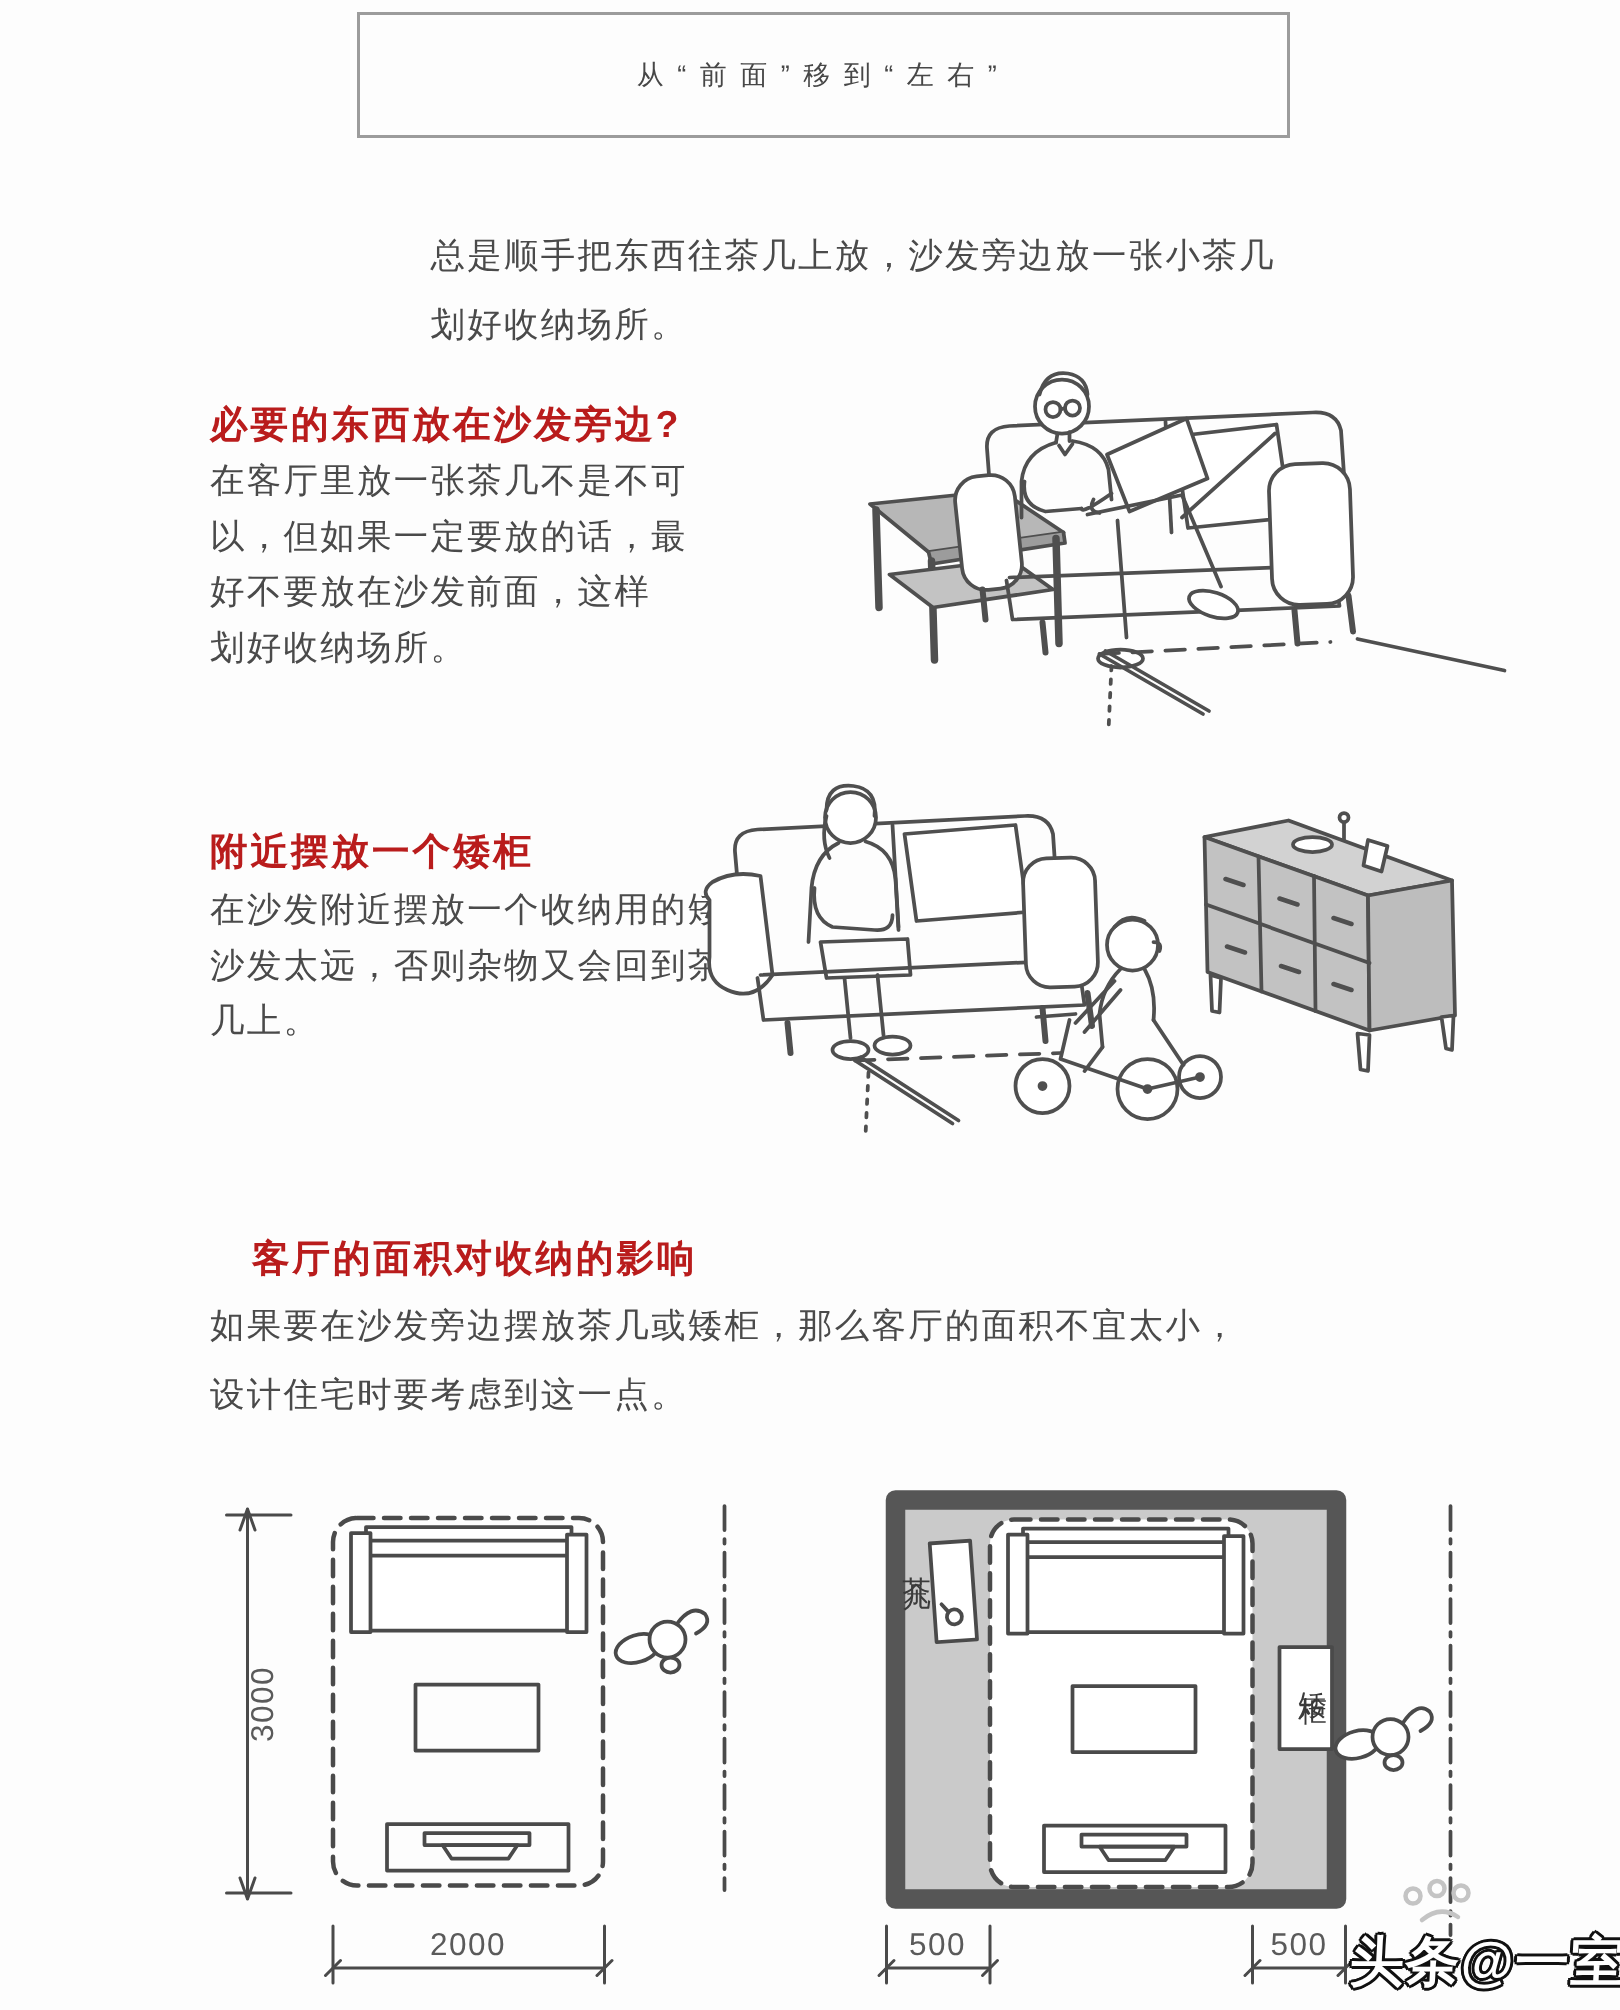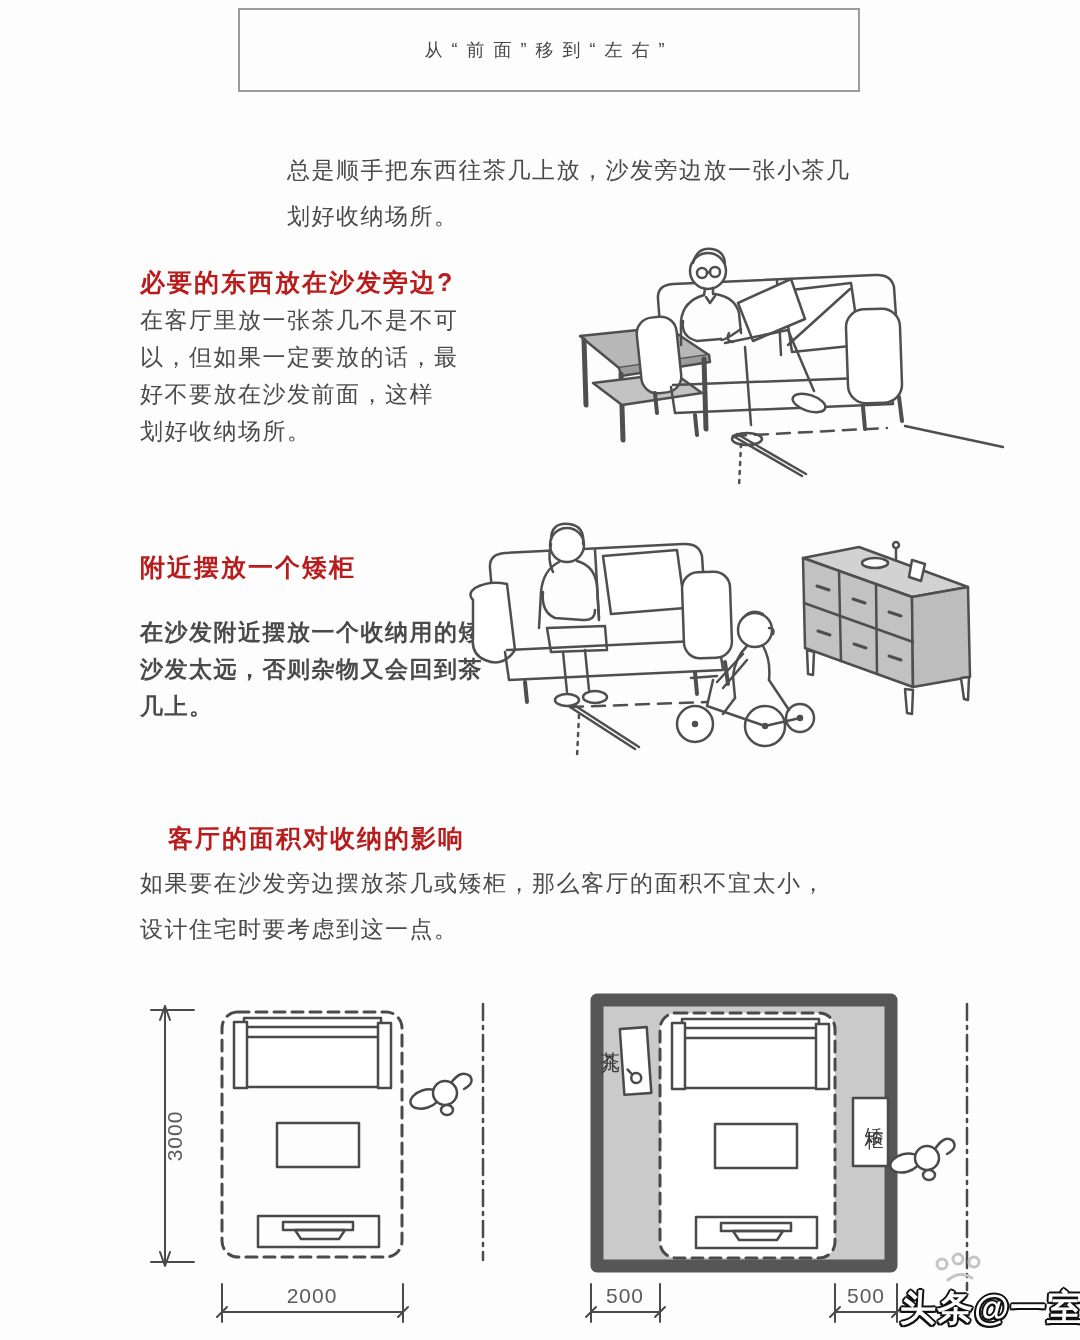--- a/index.html
+++ b/index.html
@@ -12,21 +12,21 @@
              display:flex;align-items:center;justify-content:center;}
   #title-box .t{font-size:18px;font-weight:normal;letter-spacing:9px;color:#474747;}
   
   #intro{left:287px;top:147px;font-size:23px;line-height:46px;letter-spacing:1.5px;color:#4a4a4a;}
   
   .sec-heading{font-size:25px;font-weight:bold;letter-spacing:2px;color:#b91c1c;}
   .sec-body{font-size:23px;line-height:37px;letter-spacing:1.5px;color:#4a4a4a;}
   #s1-heading{left:140px;top:266px;}
   #s1-body{left:140px;top:302px;}
   #s2-heading{left:140px;top:551px;}
-  #s2-body{left:140px;top:614px;font-weight:bold;}
+  #s2-body{left:140px;top:588px;}
   #s3-heading{left:140px;top:822px;margin-left:28px;}
   #s3-body{left:140px;top:860px;line-height:46px;}
   
   .vlabel{writing-mode:vertical-rl;text-orientation:upright;font-size:19px;letter-spacing:4px;color:#3a3a3a;}
   #tea-table-label{left:597px;top:1036px;}
   #cabinet-label{left:861px;top:1112px;}
   
   #watermark{left:900px;top:1284px;font-size:36px;font-weight:900;letter-spacing:1px;color:#fff;
              transform:skewX(-3deg);
              text-shadow:2px 0 #111,-2px 0 #111,0 2px #111,0 -2px #111,

